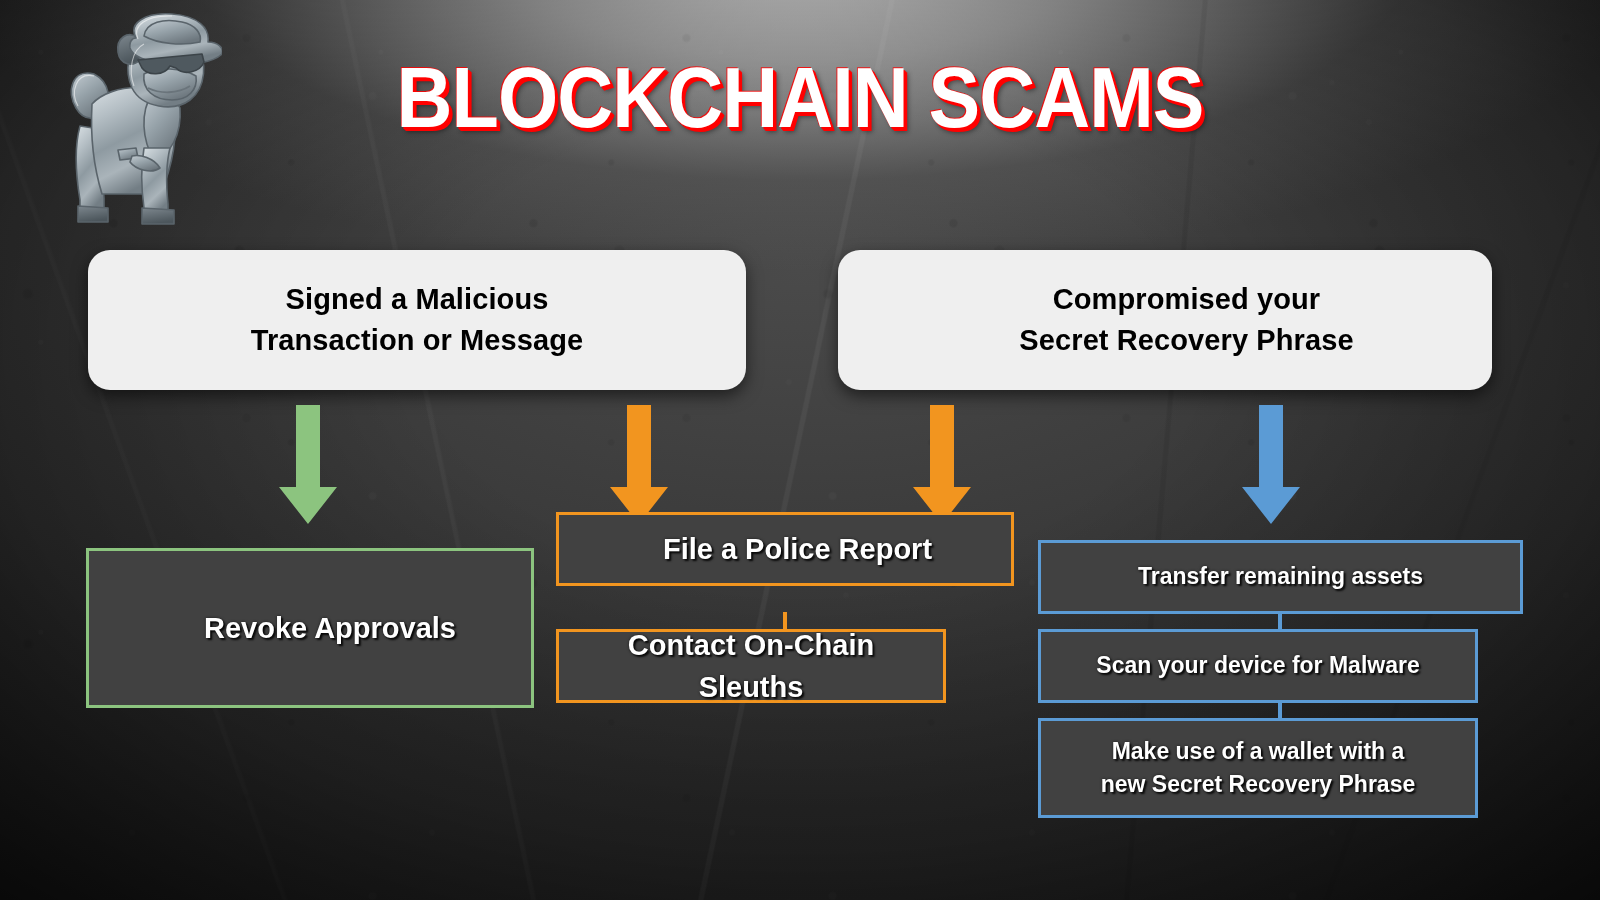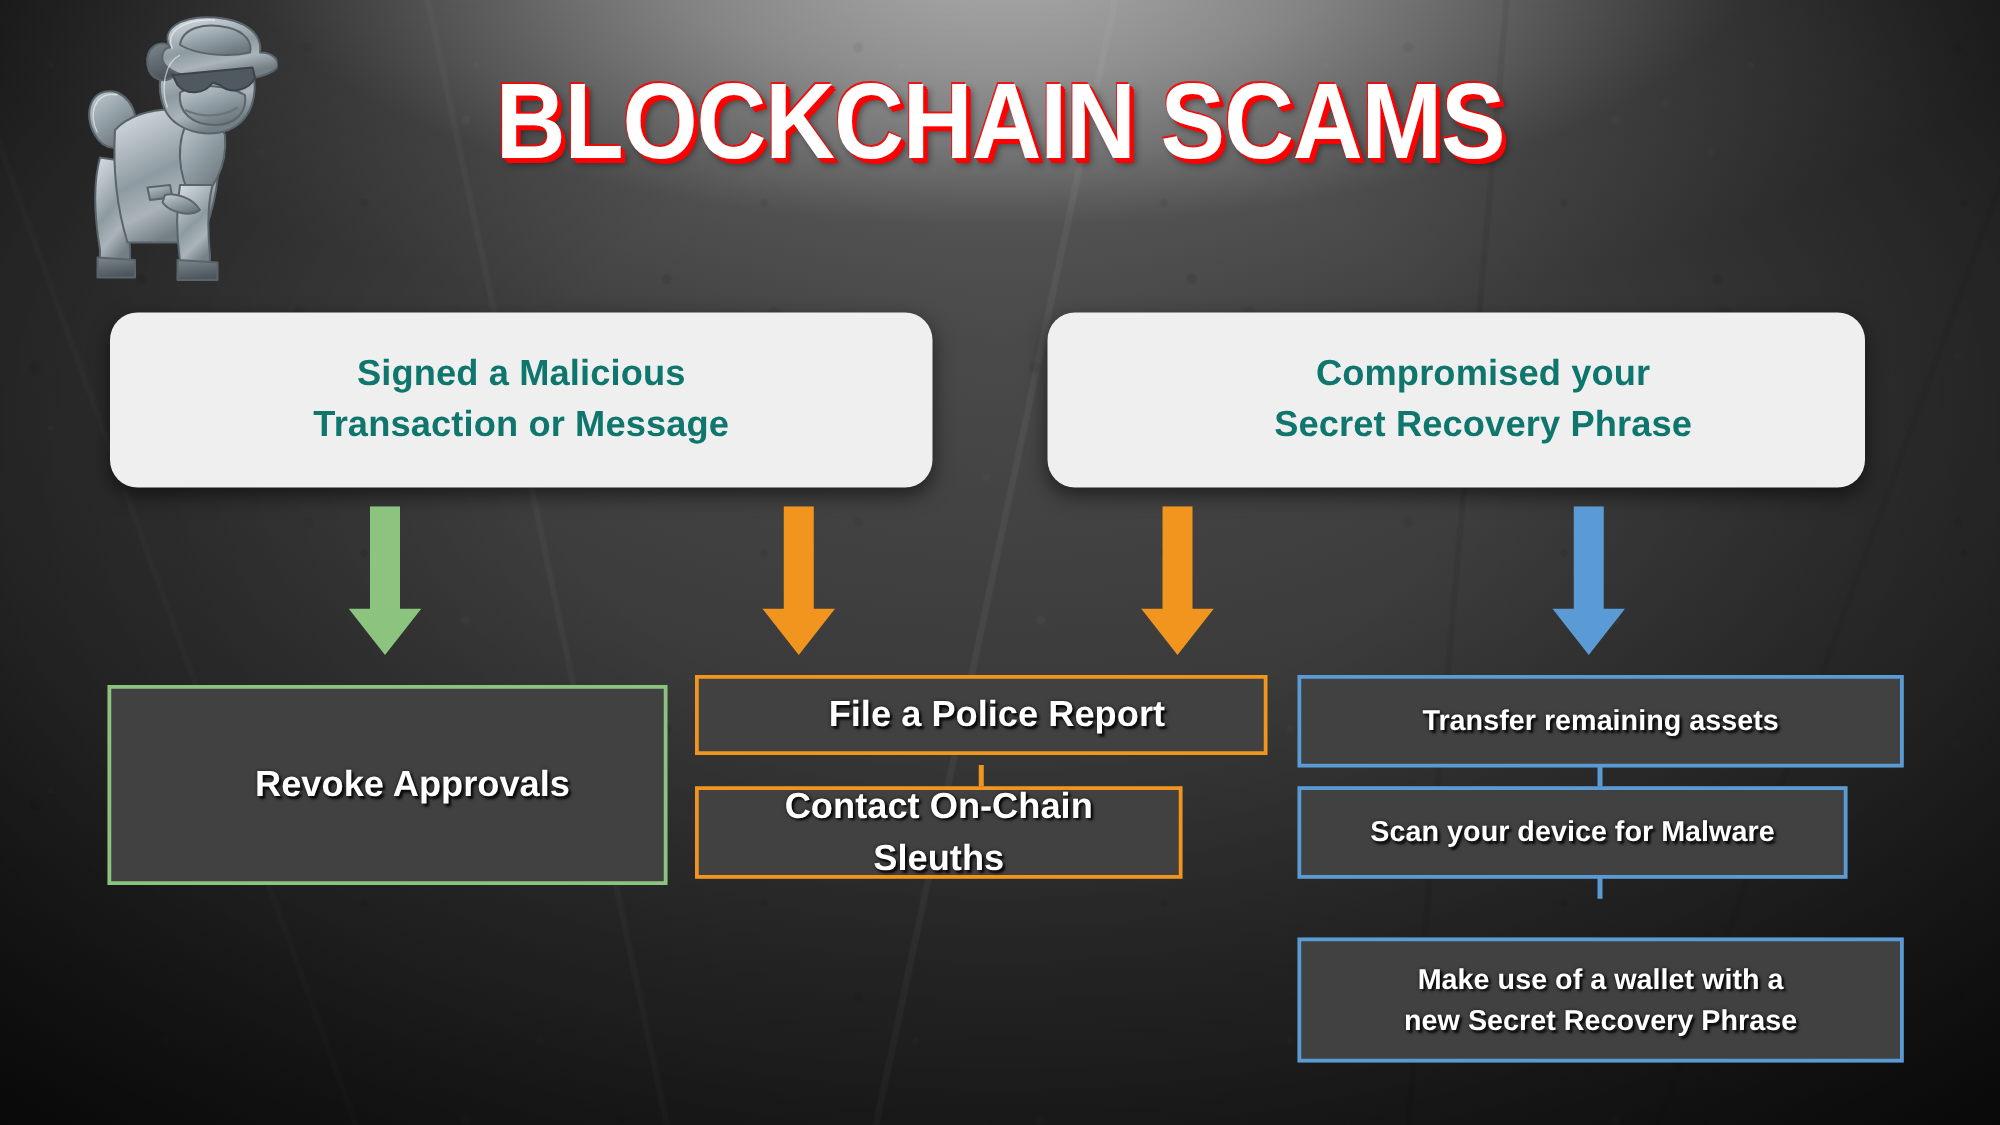--- a/index.html
+++ b/index.html
@@ -88,21 +88,21 @@
   
   .top-card {
     position:absolute;
     background:#efefef;
     border-radius:22px;
     box-shadow:0 6px 16px rgba(0,0,0,.55);
     display:flex; align-items:center; justify-content:center;
     text-align:center;
   }
   .top-card-text {
-    color:#0f766e;
+    color:#000000;
     font-size:29px;
     font-weight:bold;
     line-height:1.42;
     white-space:pre-line;
     letter-spacing:.1px;
   }
   #top-card-left  { left:88px;  top:250px; width:658px; height:140px; }
   #top-card-right { left:838px; top:250px; width:654px; height:140px;padding-left:43px; }
 
   
@@ -241,34 +241,34 @@
   <div class="arrow" style="left:1240px; top:405px;">
     <svg width="62" height="120" viewBox="0 0 62 120">
       <polygon points="19,0 43,0 43,82 60,82 31,119 2,82 19,82" fill="#5b9bd5"></polygon>
     </svg>
   </div>
 
   <div class="act-box grp-green" style="left:86px; top:548px; width:448px; height:160px;">
     <div class="act-text lg">Revoke Approvals</div>
   </div>
 
-  <div class="act-box grp-orange" style="left:556px; top:540px; width:458px; height:64px;padding-left:25px;">
+  <div class="act-box grp-orange" style="left:556px; top:512px; width:458px; height:74px;padding-left:25px;">
     <div class="act-text lg">File a Police Report</div>
   </div>
   <div class="connector orange" style="left:783px; top:612px; height:18px;"></div>
   <div class="act-box grp-orange" style="left:556px; top:629px; width:390px; height:74px;">
     <div class="act-text lg">Contact On-Chain Sleuths</div>
   </div>
 
   <div class="act-box grp-blue" style="left:1038px; top:540px; width:485px; height:74px;">
     <div class="act-text">Transfer remaining assets</div>
   </div>
   <div class="connector blue" style="left:1278px; top:612px; height:18px;"></div>
   <div class="act-box grp-blue" style="left:1038px; top:629px; width:440px; height:74px;">
     <div class="act-text">Scan your device for Malware</div>
   </div>
   <div class="connector blue" style="left:1278px; top:701px; height:18px;"></div>
-  <div class="act-box grp-blue" style="left:1038px; top:718px; width:485px; height:100px;margin-top:32px;">
+  <div class="act-box grp-blue" style="left:1038px; top:718px; width:440px; height:100px;">
     <div class="act-text">Make use of a wallet with a
 new Secret Recovery Phrase</div>
   </div>
 
 </div>
 
 </body></html>

